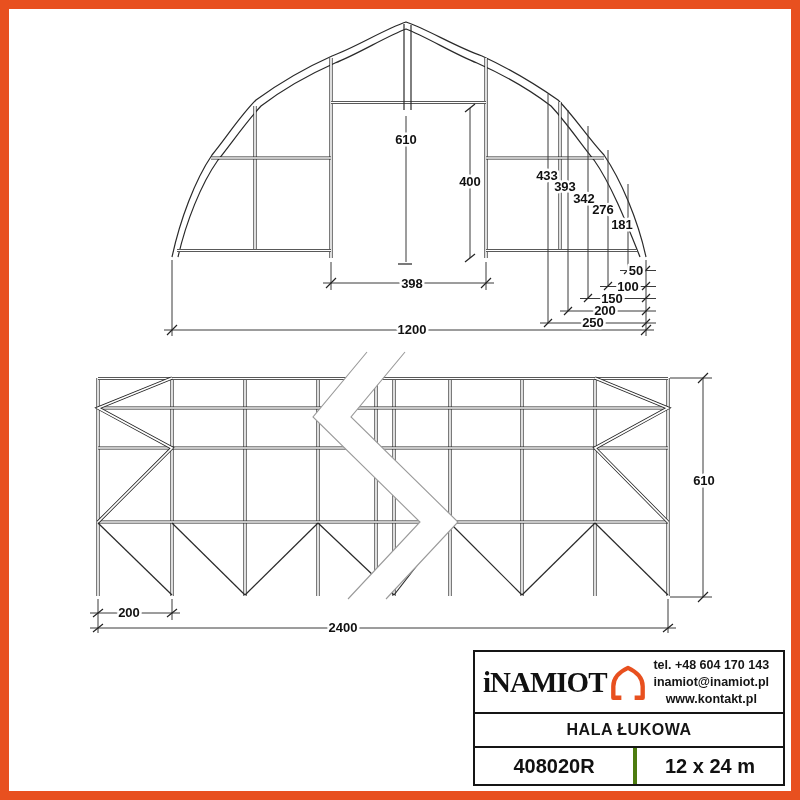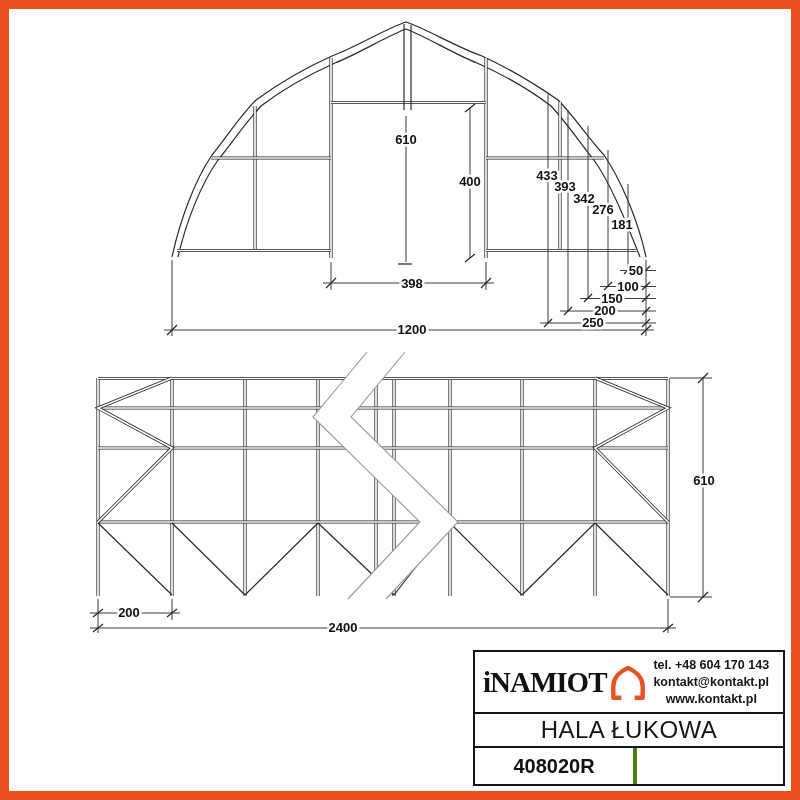--- a/index.html
+++ b/index.html
@@ -39,21 +39,21 @@
   .logo{display:flex;align-items:center;padding-left:8px;gap:3px;}
   .logo-text{
     font-family:"Liberation Serif",serif;font-weight:bold;font-size:29px;
     letter-spacing:-1px;color:#111;line-height:1;
   }
   .logo-icon{width:36px;height:37px;margin-top:2px;}
   .contact{
     margin-left:auto;margin-right:6px;width:160px;text-align:center;
     font-weight:bold;font-size:12.5px;line-height:17px;color:#151515;white-space:nowrap;
   }
-  .product-name{font-size:24px;font-weight:normal;color:#151515;letter-spacing:0.5px;text-align:center;}
+  .product-name{font-size:16px;font-weight:bold;color:#151515;letter-spacing:0.5px;text-align:center;}
   .tb-cell-model{
     width:162px;border-right:4px solid #4d7c0f;display:flex;align-items:center;
     justify-content:center;font-size:20px;font-weight:bold;color:#111;box-sizing:border-box;
   }
   .tb-cell-size{
     flex:1;display:flex;align-items:center;justify-content:center;
     font-size:20px;font-weight:bold;color:#111;
   }
 </style>
 </head>
@@ -213,23 +213,24 @@
 <div class="tblock">
   <div class="tb-row1">
     <div class="logo">
       <span class="logo-text">iNAMIOT</span>
       <svg class="logo-icon" viewBox="0 0 38 38">
         <path d="M12,34 H3.5 V22 C3.5,13.5 10,6.5 19,2.5 C28,6.5 34.5,13.5 34.5,22 V34 H26" fill="none" stroke="#E8501F" stroke-width="4.6" stroke-linejoin="round" stroke-linecap="butt"></path>
       </svg>
     </div>
     <div class="contact">
       <div>tel. +48 604 170 143</div>
-      <div>kontakt@kontakt.pl</div>
+      <div>inamiot@inamiot.pl</div>
       <div>www.kontakt.pl</div>
     </div>
   </div>
   <div class="tb-row2">
     <span class="product-name">HALA ŁUKOWA</span>
   </div>
   <div class="tb-row3">
     <div class="tb-cell-model">408020R</div>
+    <div class="tb-cell-size">12 x 24 m</div>
   </div>
 </div>
 
 </body></html>

